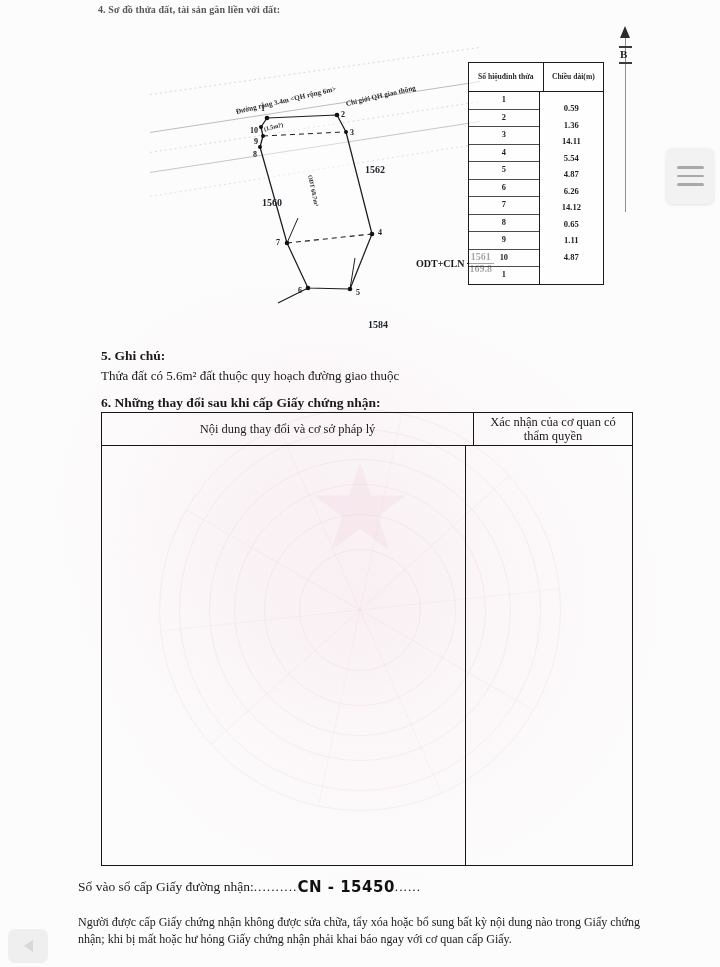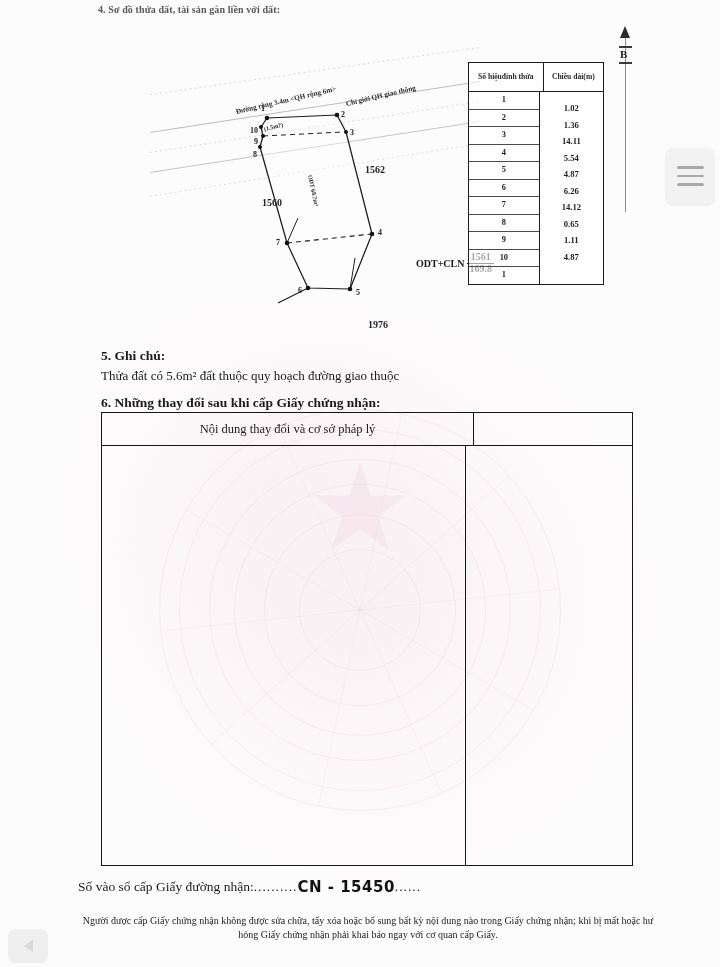--- a/index.html
+++ b/index.html
@@ -245,23 +245,22 @@
     font-weight: bold;
     color: #111;
     letter-spacing: 0.5px;
     vertical-align: -1px;
   }
   .dots { letter-spacing: 1px; }
 
   .footer-note {
     position: absolute; left: 78px; top: 914px;
     width: 580px;
-    font-size: 10px;
+    font-size: 12px;
     line-height: 1.42;
-    text-align: center;
   }
 
   
   .fab-menu {
     position: absolute;
     right: 6px; top: 148px;
     width: 48px; height: 56px;
     background: #f2f2f2;
     border-radius: 7px;
     box-shadow: 0 1px 3px rgba(0,0,0,0.10);
@@ -357,21 +356,21 @@
       <circle cx="200" cy="267" r="2.3" fill="#111"></circle>
       <circle cx="158" cy="266" r="2.3" fill="#111"></circle>
       <circle cx="137" cy="221" r="2.3" fill="#111"></circle>
       <circle cx="110" cy="125" r="2.0" fill="#111"></circle>
       <circle cx="113" cy="114" r="2.0" fill="#111"></circle>
       <circle cx="111" cy="105" r="2.0" fill="#111"></circle>
     </svg>
 
     <div class="dlabel parcel-no" style="left:112px; top:175px;">1560</div>
     <div class="dlabel parcel-no" style="left:215px; top:142px;">1562</div>
-    <div class="dlabel parcel-no" style="left:218px; top:297px;">1976</div>
+    <div class="dlabel parcel-no" style="left:218px; top:297px;">1584</div>
 
     <div class="dlabel road-lbl" style="left:86px; top:86px; transform:rotate(-13deg); transform-origin:left center;">Đường rộng 3.4m &lt;QH rộng 6m&gt;</div>
     <div class="dlabel road-lbl" style="left:196px; top:78px; transform:rotate(-13deg); transform-origin:left center;">Chỉ giới QH giao thông</div>
     <div class="dlabel small-lbl" style="left:114px; top:104px; transform:rotate(-13deg); transform-origin:left center;">(1.5m?)</div>
 
     <div class="dlabel small-lbl" style="left:160px; top:150px; transform:rotate(78deg); transform-origin:left center;">ODT 68.7m²</div>
 
     <div class="dlabel vertex-no" style="left:111px; top:82px;">1</div>
     <div class="dlabel vertex-no" style="left:191px; top:88px;">2</div>
     <div class="dlabel vertex-no" style="left:200px; top:106px;">3</div>
@@ -412,21 +411,21 @@
         <div class="cell">5</div>
         <div class="cell">6</div>
         <div class="cell">7</div>
         <div class="cell">8</div>
         <div class="cell">9</div>
         <div class="cell">10</div>
         <div class="cell">1</div>
       </div>
       <div class="col-len">
         <div class="spacer"></div>
-        <div class="cell">1.02</div>
+        <div class="cell">0.59</div>
         <div class="cell">1.36</div>
         <div class="cell">14.11</div>
         <div class="cell">5.54</div>
         <div class="cell">4.87</div>
         <div class="cell">6.26</div>
         <div class="cell">14.12</div>
         <div class="cell">0.65</div>
         <div class="cell">1.11</div>
         <div class="cell">4.87</div>
       </div>
@@ -434,20 +433,21 @@
   </div>
 
   <div class="sec5-title">5. Ghi chú:</div>
   <div class="sec5-text">Thửa đất có 5.6m² đất thuộc quy hoạch đường giao thuộc</div>
 
   <div class="sec6-title">6. Những thay đổi sau khi cấp Giấy chứng nhận:</div>
 
   <div class="bigtable">
     <div class="bt-head">
       <div class="th th-left">Nội dung thay đổi và cơ sở pháp lý</div>
+      <div class="th th-right">Xác nhận của cơ quan có thẩm quyền</div>
     </div>
     <div class="bt-body">
       <div class="td-left"></div>
       <div class="td-right"></div>
     </div>
   </div>
 
   <div class="footer-num">
     <span>Số vào sổ cấp Giấy đường nhận:</span><span class="dots">..........</span><span class="handwrite">CN - 15450</span><span class="dots">......</span>
   </div>

